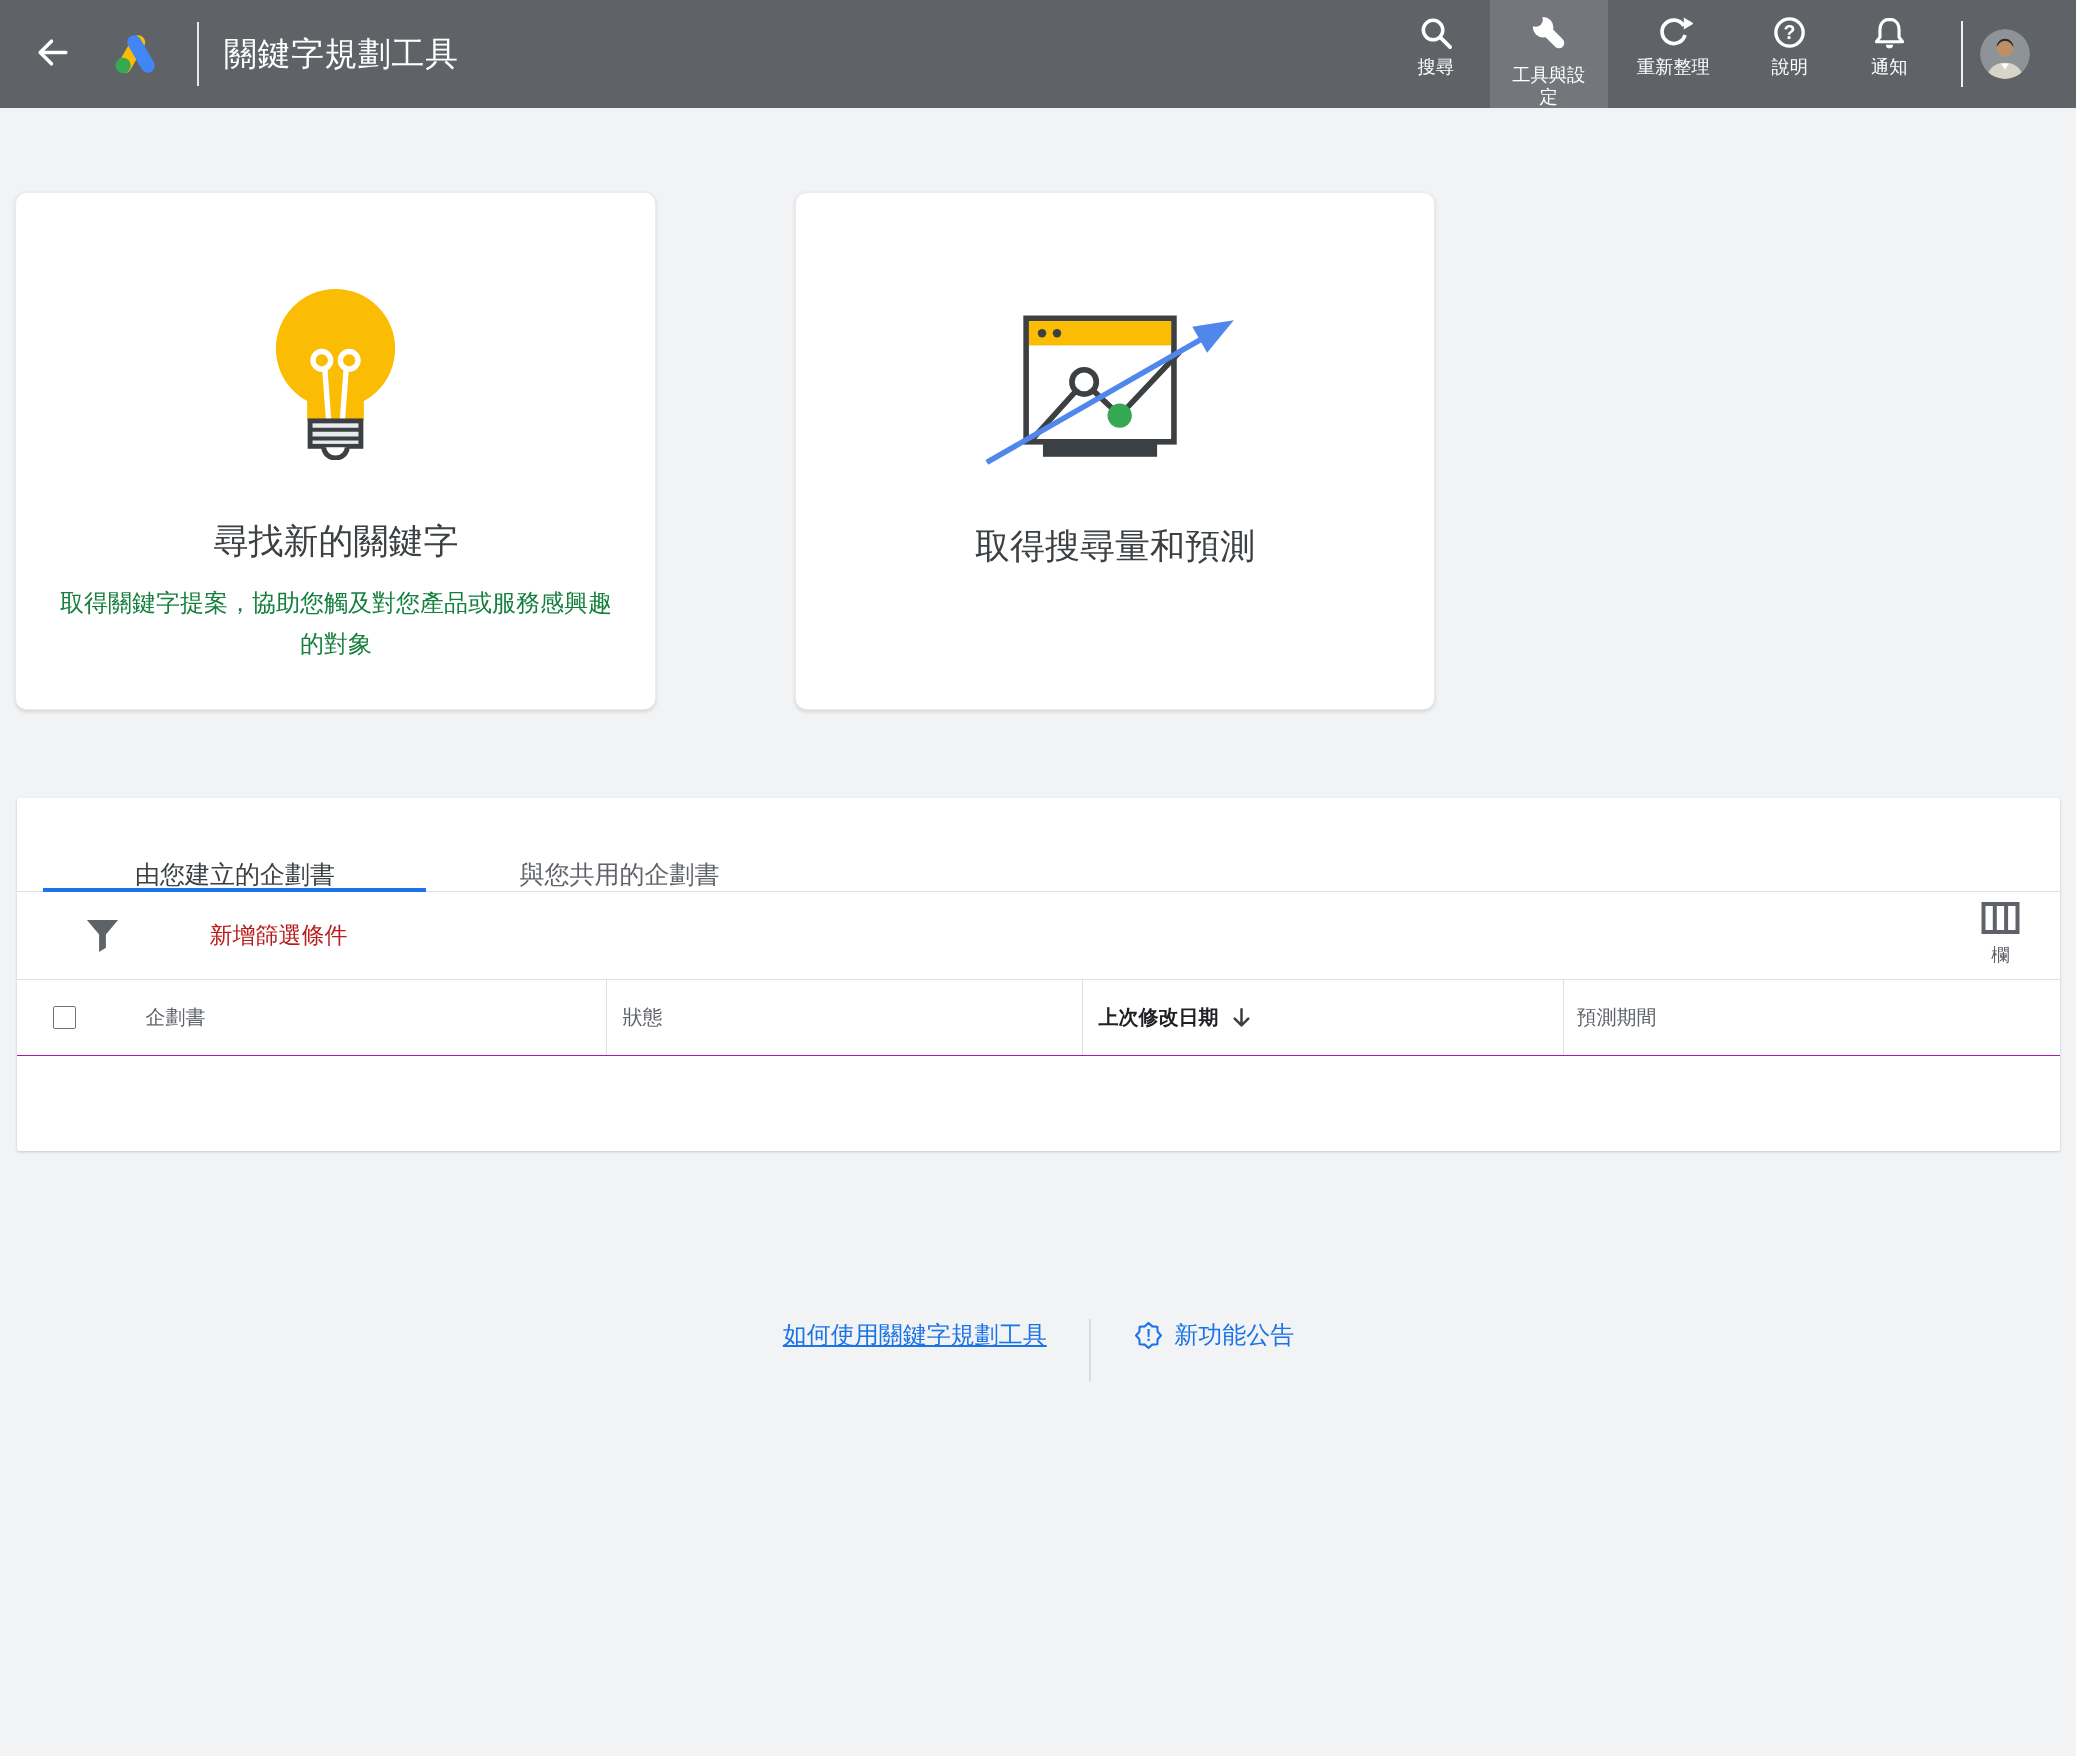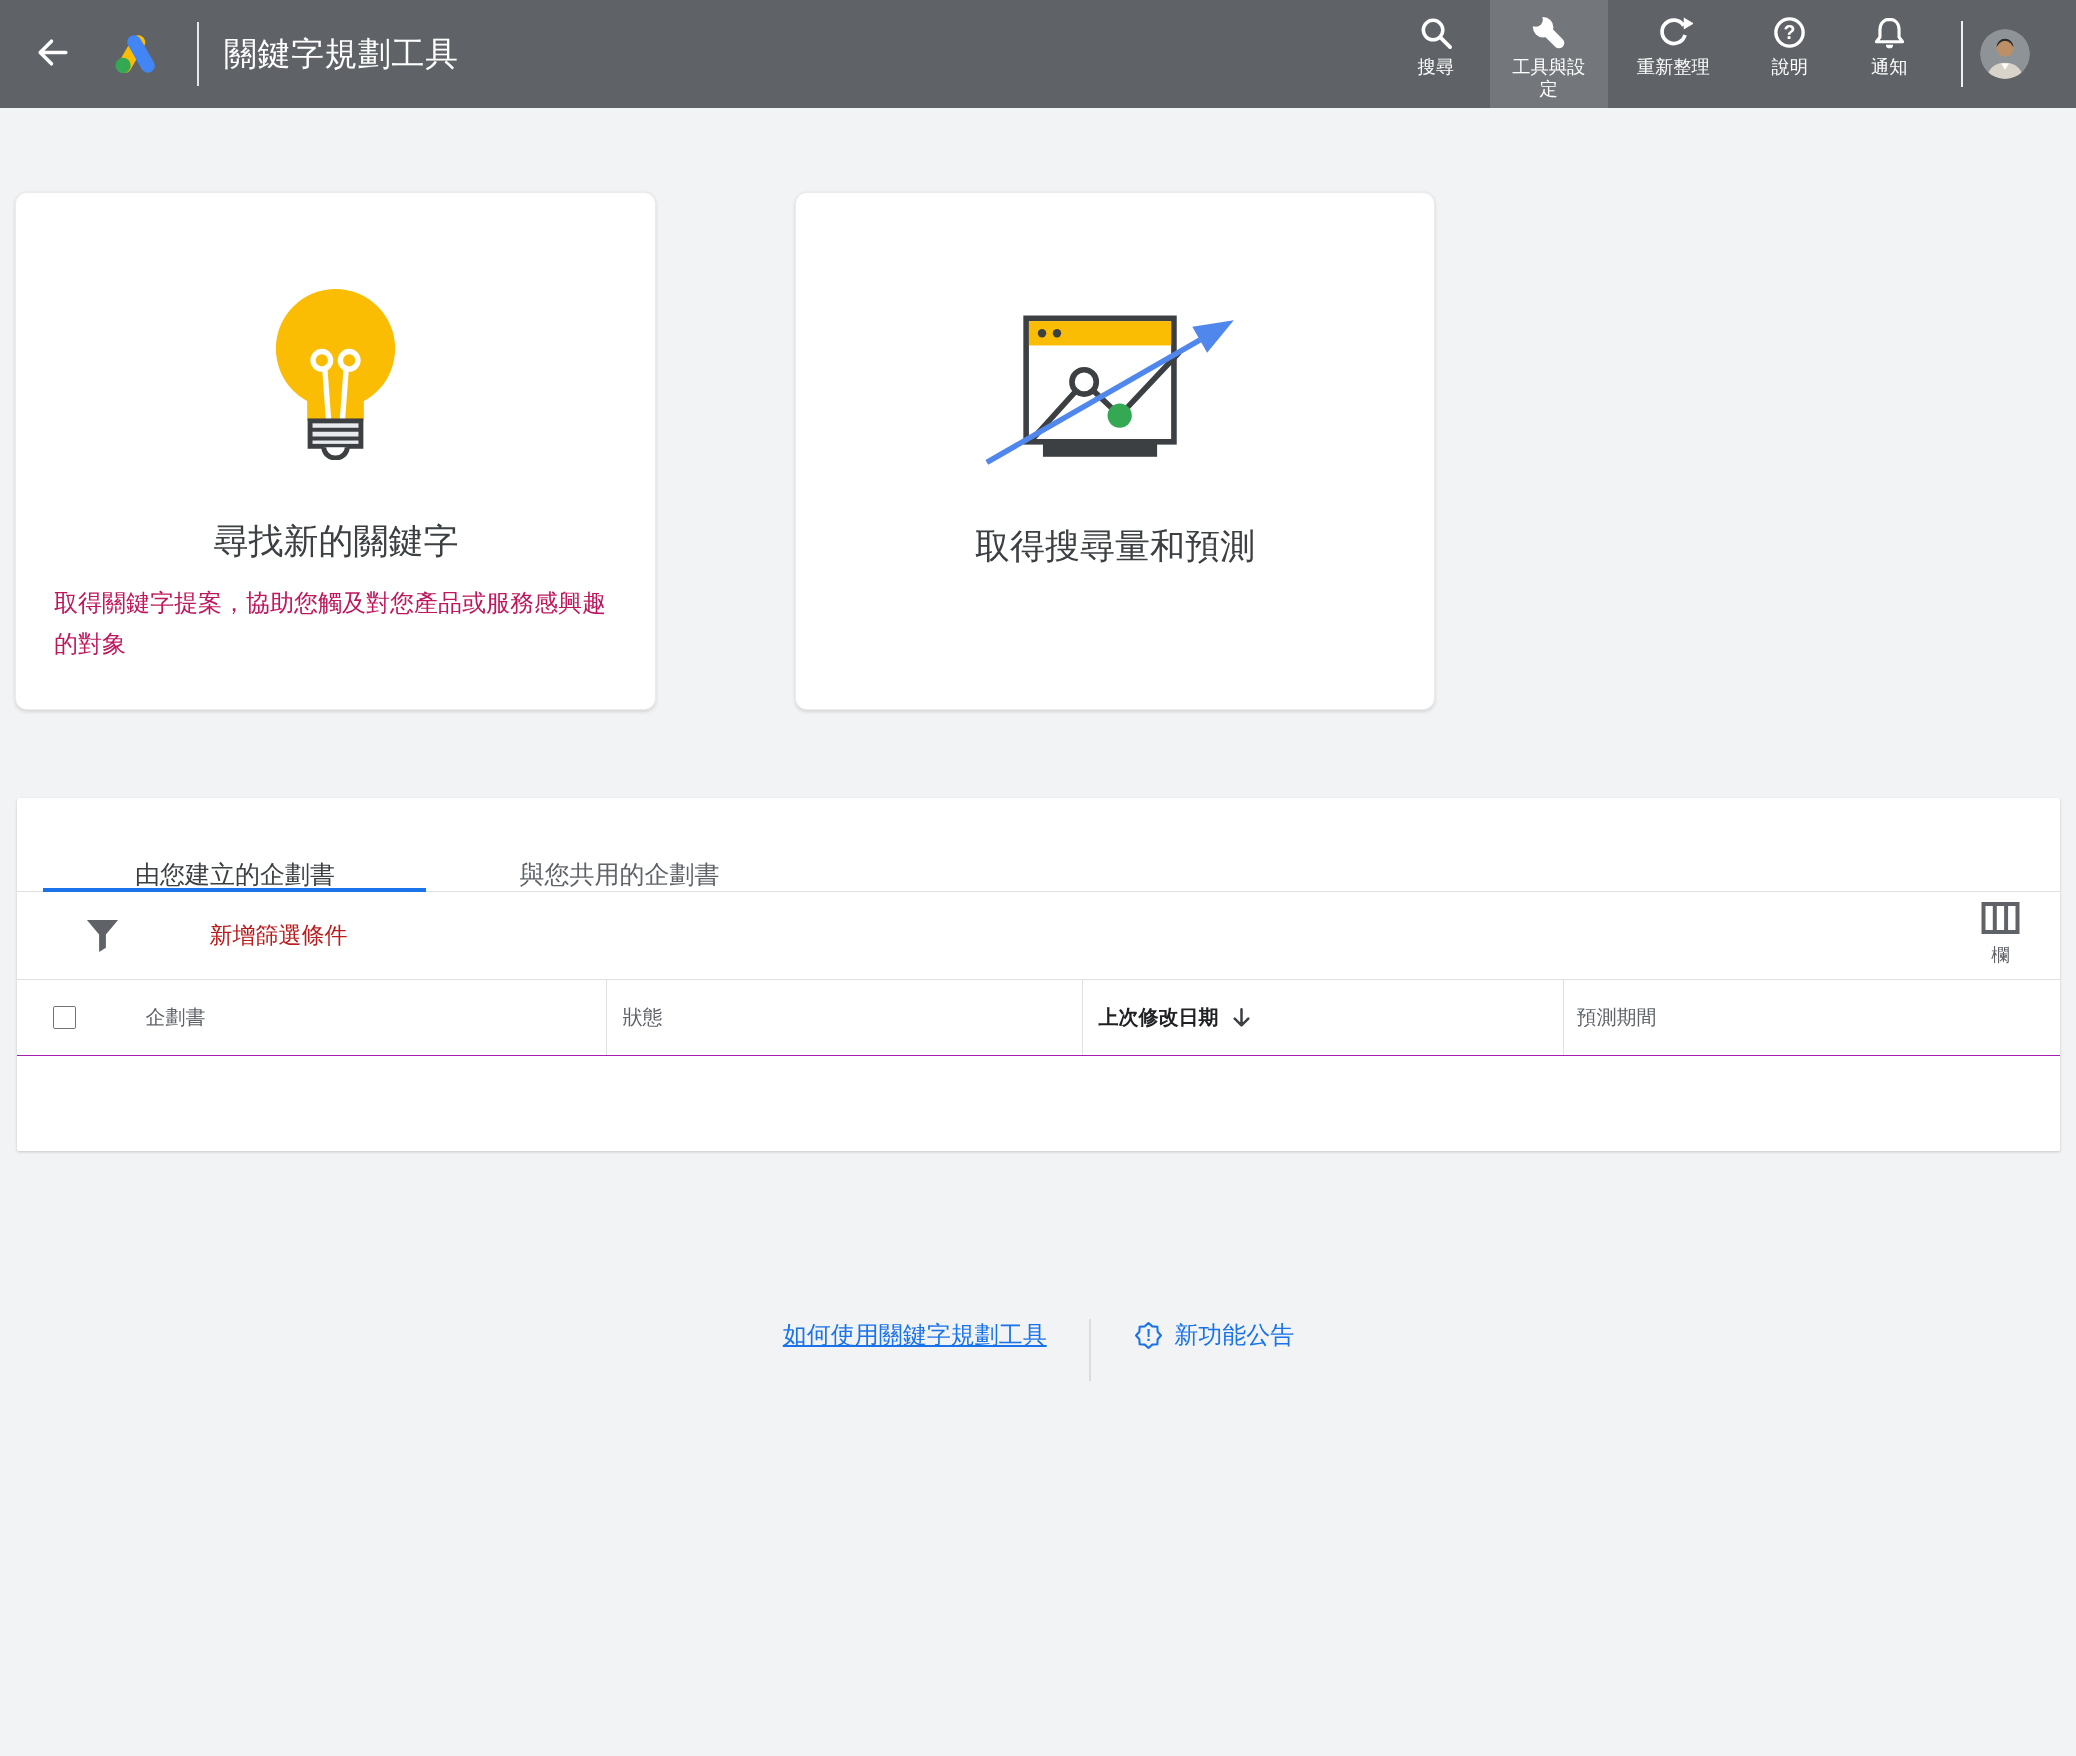--- a/index.html
+++ b/index.html
@@ -34,21 +34,21 @@
   .toolbar { display:flex; height:108px; align-items:stretch; flex:0 0 auto; }
   .tool-btn {
     display:flex; flex-direction:column; align-items:center;
     padding-top:12.6px; cursor:pointer;
   }
   .tool-btn .t-icon { height:39px; display:flex; align-items:center; justify-content:center; }
   .tool-btn .t-label {
     margin-top:4.8px; font-size:18.3px; line-height:22px; color:#fff;
     text-align:center; max-width:89px;
   }
-  .tb-w110 { width:108px; } .tb-w122 { width:118px; } .tb-w135 { width:131px; }
+  .tb-w110 { width:108px; } .tb-w122 { width:118px;gap:8px; } .tb-w135 { width:131px; }
   .tb-w105 { width:102px; } .tb-w100 { width:97px; }
   .tool-btn.active { background:#73777c; }
   .appbar-vdiv2 {
     width:1.9px; height:66px; background:rgba(255,255,255,.9);
     margin:0 0 0 23px; align-self:center; flex:0 0 auto;
   }
   .avatar {
     width:50px; height:50px; border-radius:50%; overflow:hidden;
     margin:0 47px 0 17.4px; align-self:center; cursor:pointer; flex:0 0 auto;
   }
@@ -59,22 +59,22 @@
     border-radius:11.6px; border:1px solid #ebebeb;
     box-shadow:0 1.9px 3.9px rgba(0,0,0,.12);
     display:flex; flex-direction:column; align-items:center; cursor:pointer;
   }
   .card-1 { left:15.4px;  width:641px; }
   .card-2 { left:795px; width:640px; }
   .card-icon { margin-top:93px; height:182px; display:flex; align-items:flex-start; justify-content:center; }
   .card-2 .card-icon { margin-top:98px; }
   .card-title { margin-top:50px; font-size:35px; color:#3c4043; }
   .card-desc {
-    margin-top:17.4px; font-size:24px; line-height:41px; color:#be185d;
-    width:564px;
+    margin-top:17.4px; font-size:24px; line-height:41px; color:#15803d;
+    text-align:center; width:564px;
   }
 
   
   .panel {
     position:absolute; left:17.4px; top:798px; width:2043px; height:353px;
     background:#fff; border-radius:1.9px;
     box-shadow:0 1px 2.9px rgba(0,0,0,.18);
   }
   .tabs-row { position:relative; height:94px; border-bottom:1px solid #e0e0e0; }
   .tab {

